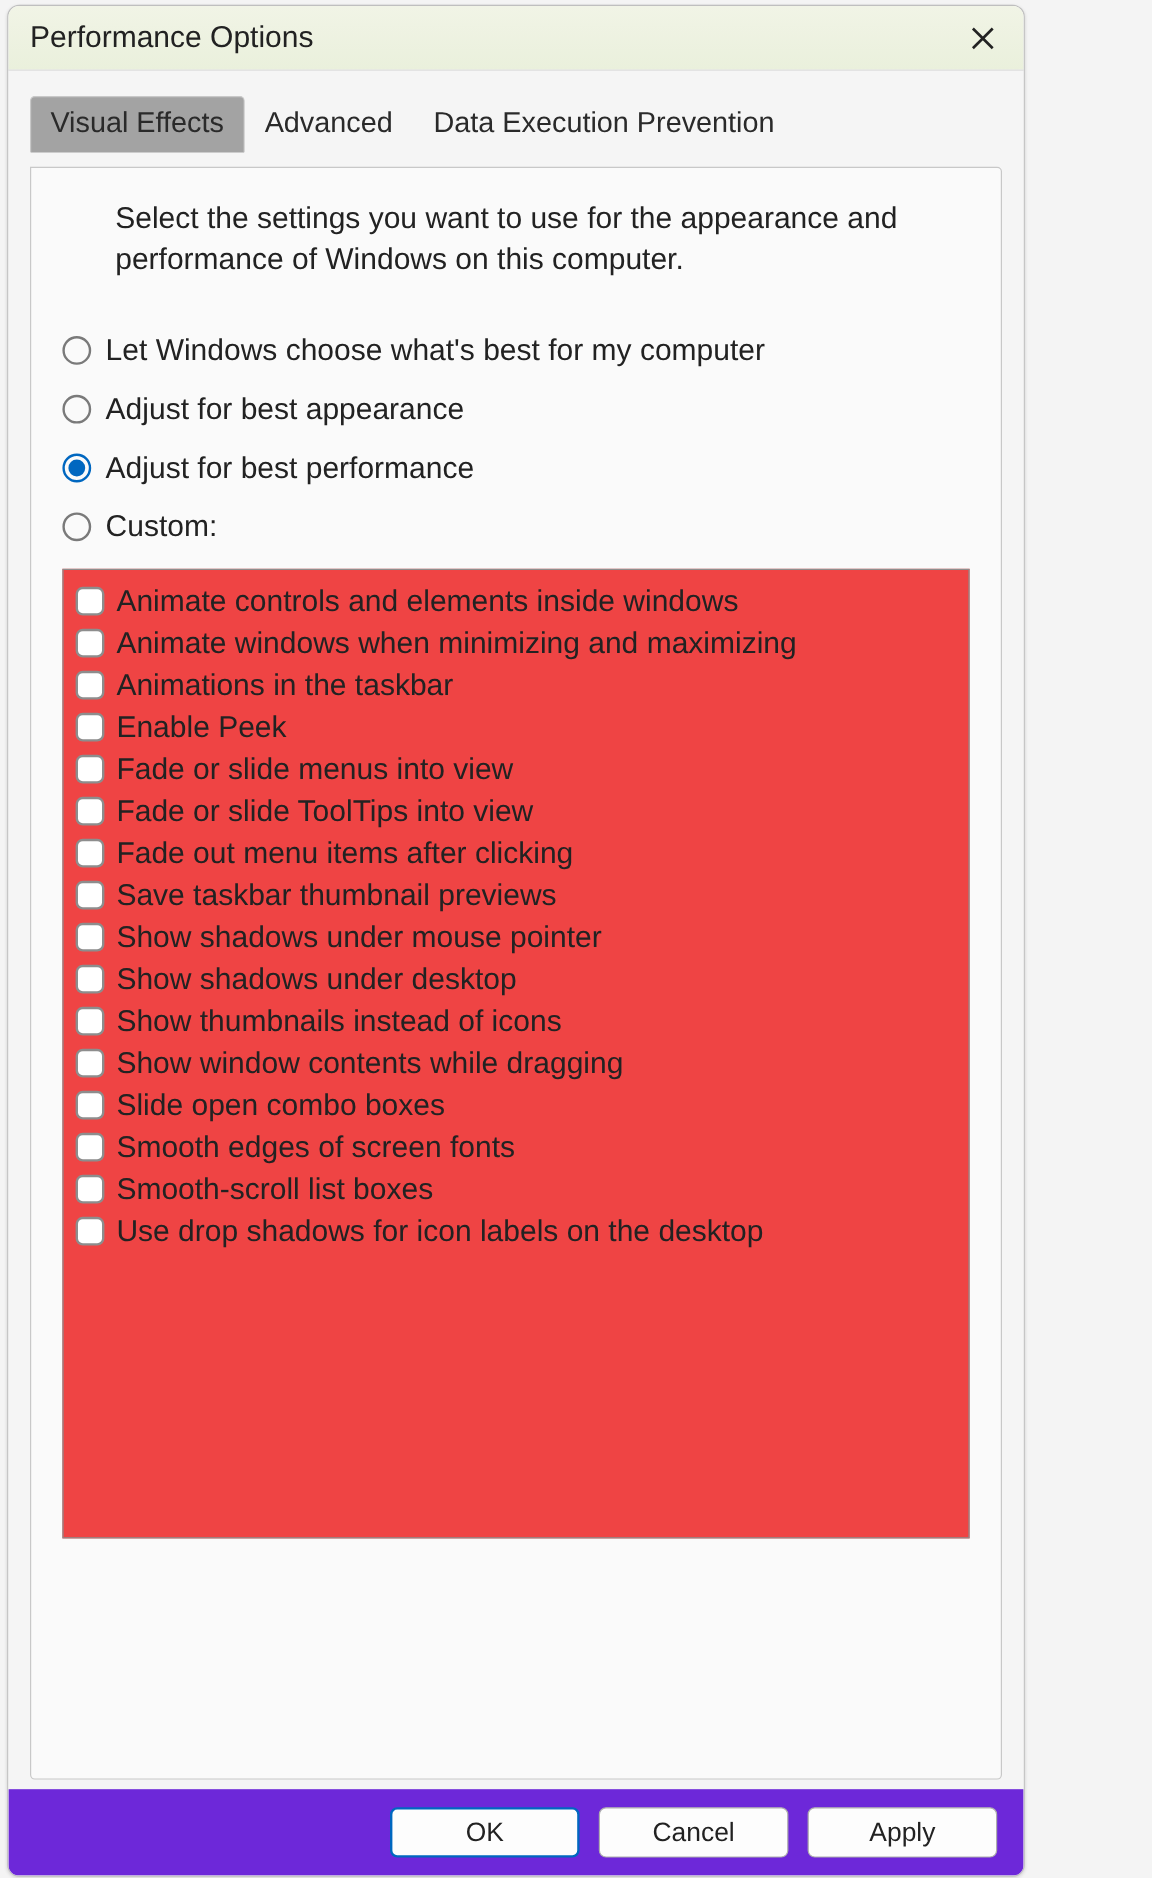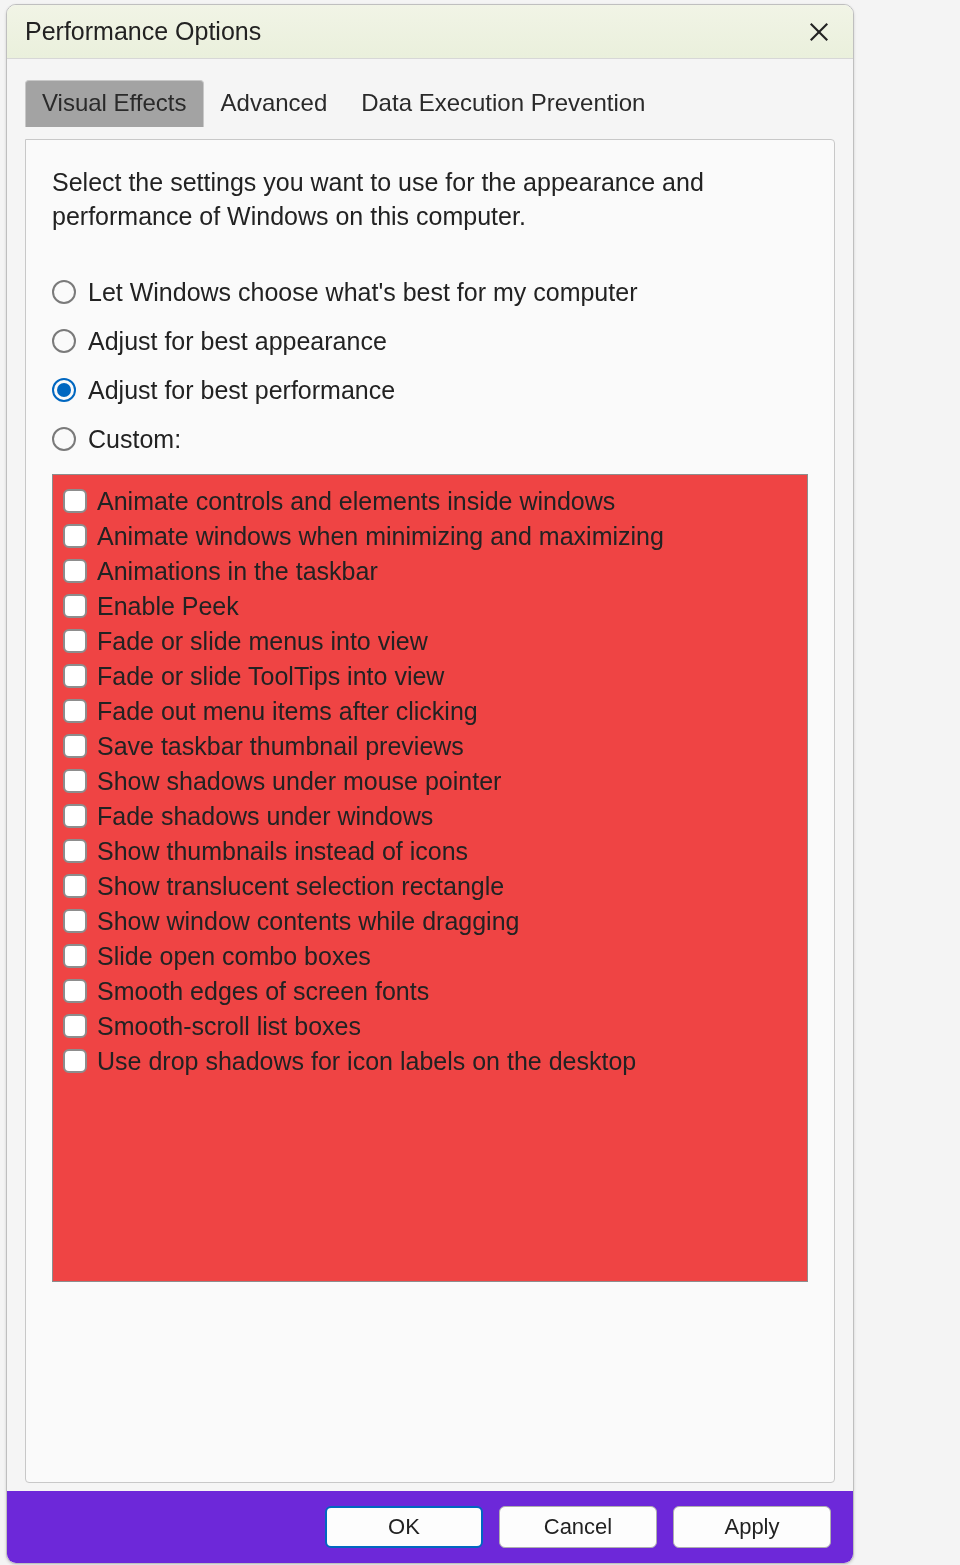--- a/index.html
+++ b/index.html
@@ -82,20 +82,21 @@
     padding: 26px 26px 20px 26px;
     overflow: hidden;
   }
 
   .desc {
     font-size: 25px;
     line-height: 1.35;
     color: #222;
     margin-bottom: 44px;
     max-width: 700px;
+    margin-left: 44px;
   }
 
   .radiogroup { margin-bottom: 20px; }
   .radio-row {
     display: flex;
     align-items: center;
     gap: 12px;
     margin-bottom: 20px;
     cursor: pointer;
   }
@@ -250,29 +251,25 @@
           <div class="check-row">
             <div class="checkbox"></div>
             <div class="check-label">Save taskbar thumbnail previews</div>
           </div>
           <div class="check-row">
             <div class="checkbox"></div>
             <div class="check-label">Show shadows under mouse pointer</div>
           </div>
           <div class="check-row">
             <div class="checkbox"></div>
-            <div class="check-label">Fade shadows under windows</div>
+            <div class="check-label">Show shadows under desktop</div>
           </div>
           <div class="check-row">
             <div class="checkbox"></div>
             <div class="check-label">Show thumbnails instead of icons</div>
-          </div>
-          <div class="check-row">
-            <div class="checkbox"></div>
-            <div class="check-label">Show translucent selection rectangle</div>
           </div>
           <div class="check-row">
             <div class="checkbox"></div>
             <div class="check-label">Show window contents while dragging</div>
           </div>
           <div class="check-row">
             <div class="checkbox"></div>
             <div class="check-label">Slide open combo boxes</div>
           </div>
           <div class="check-row">

